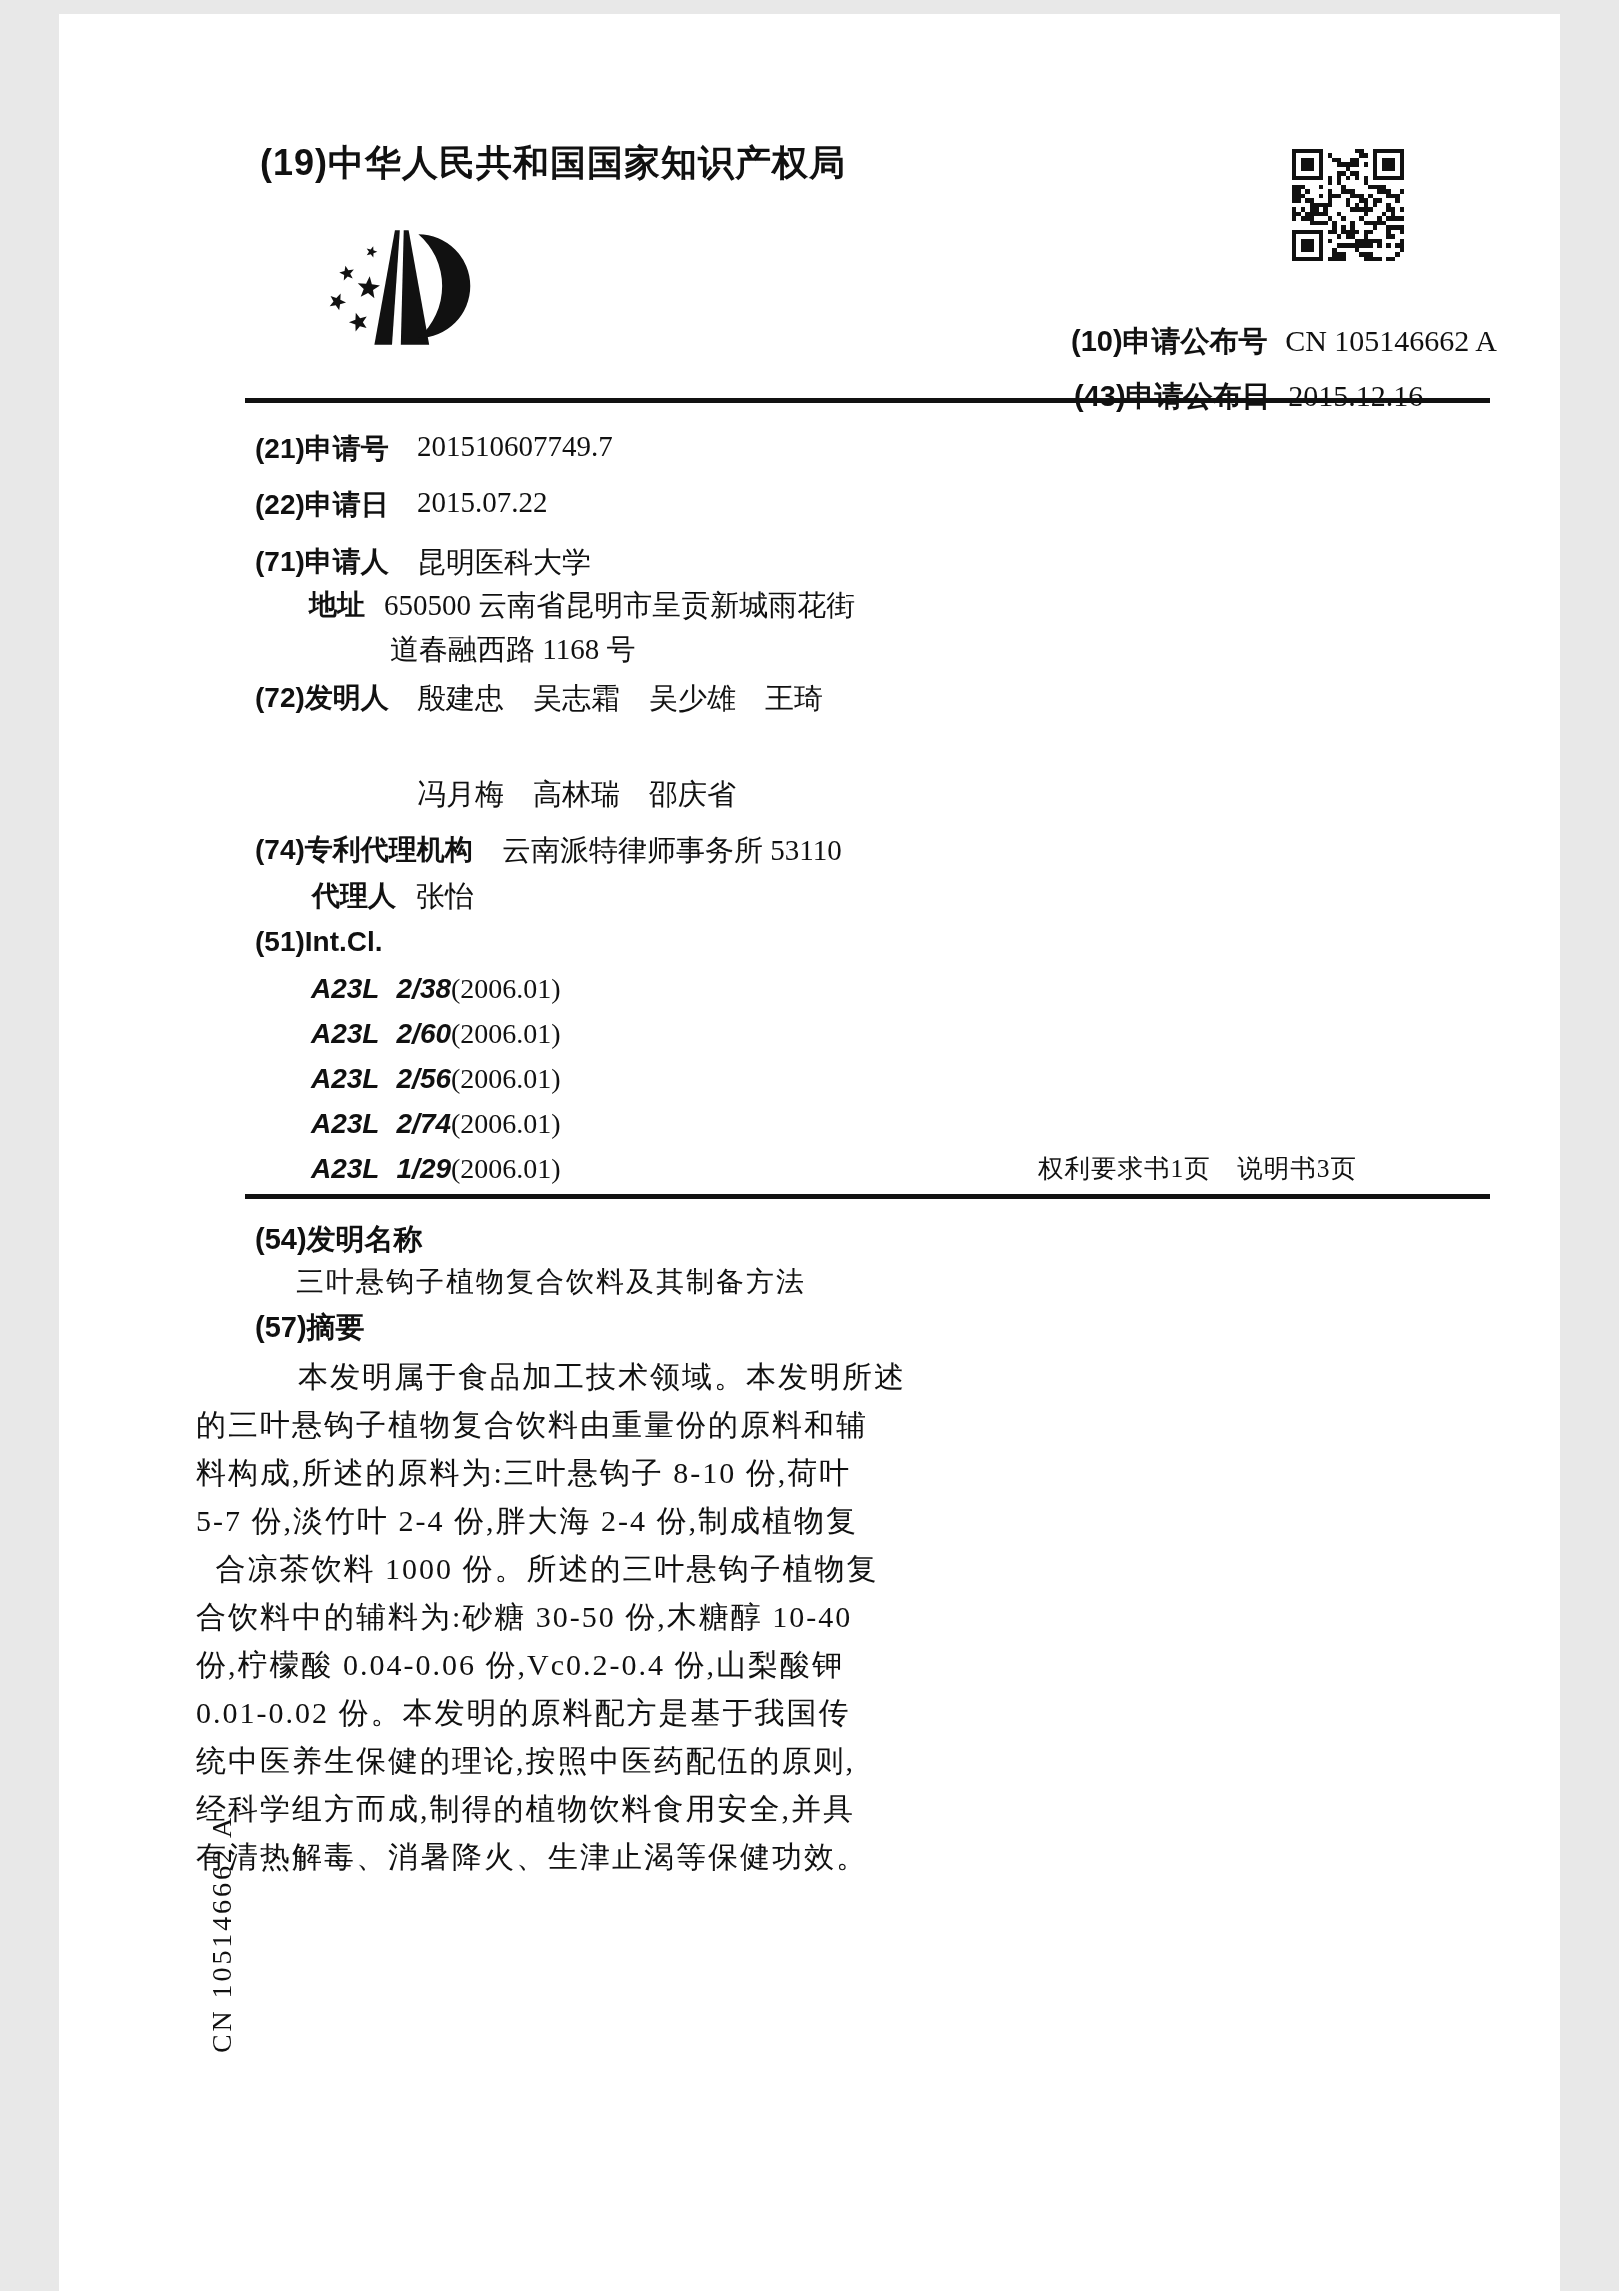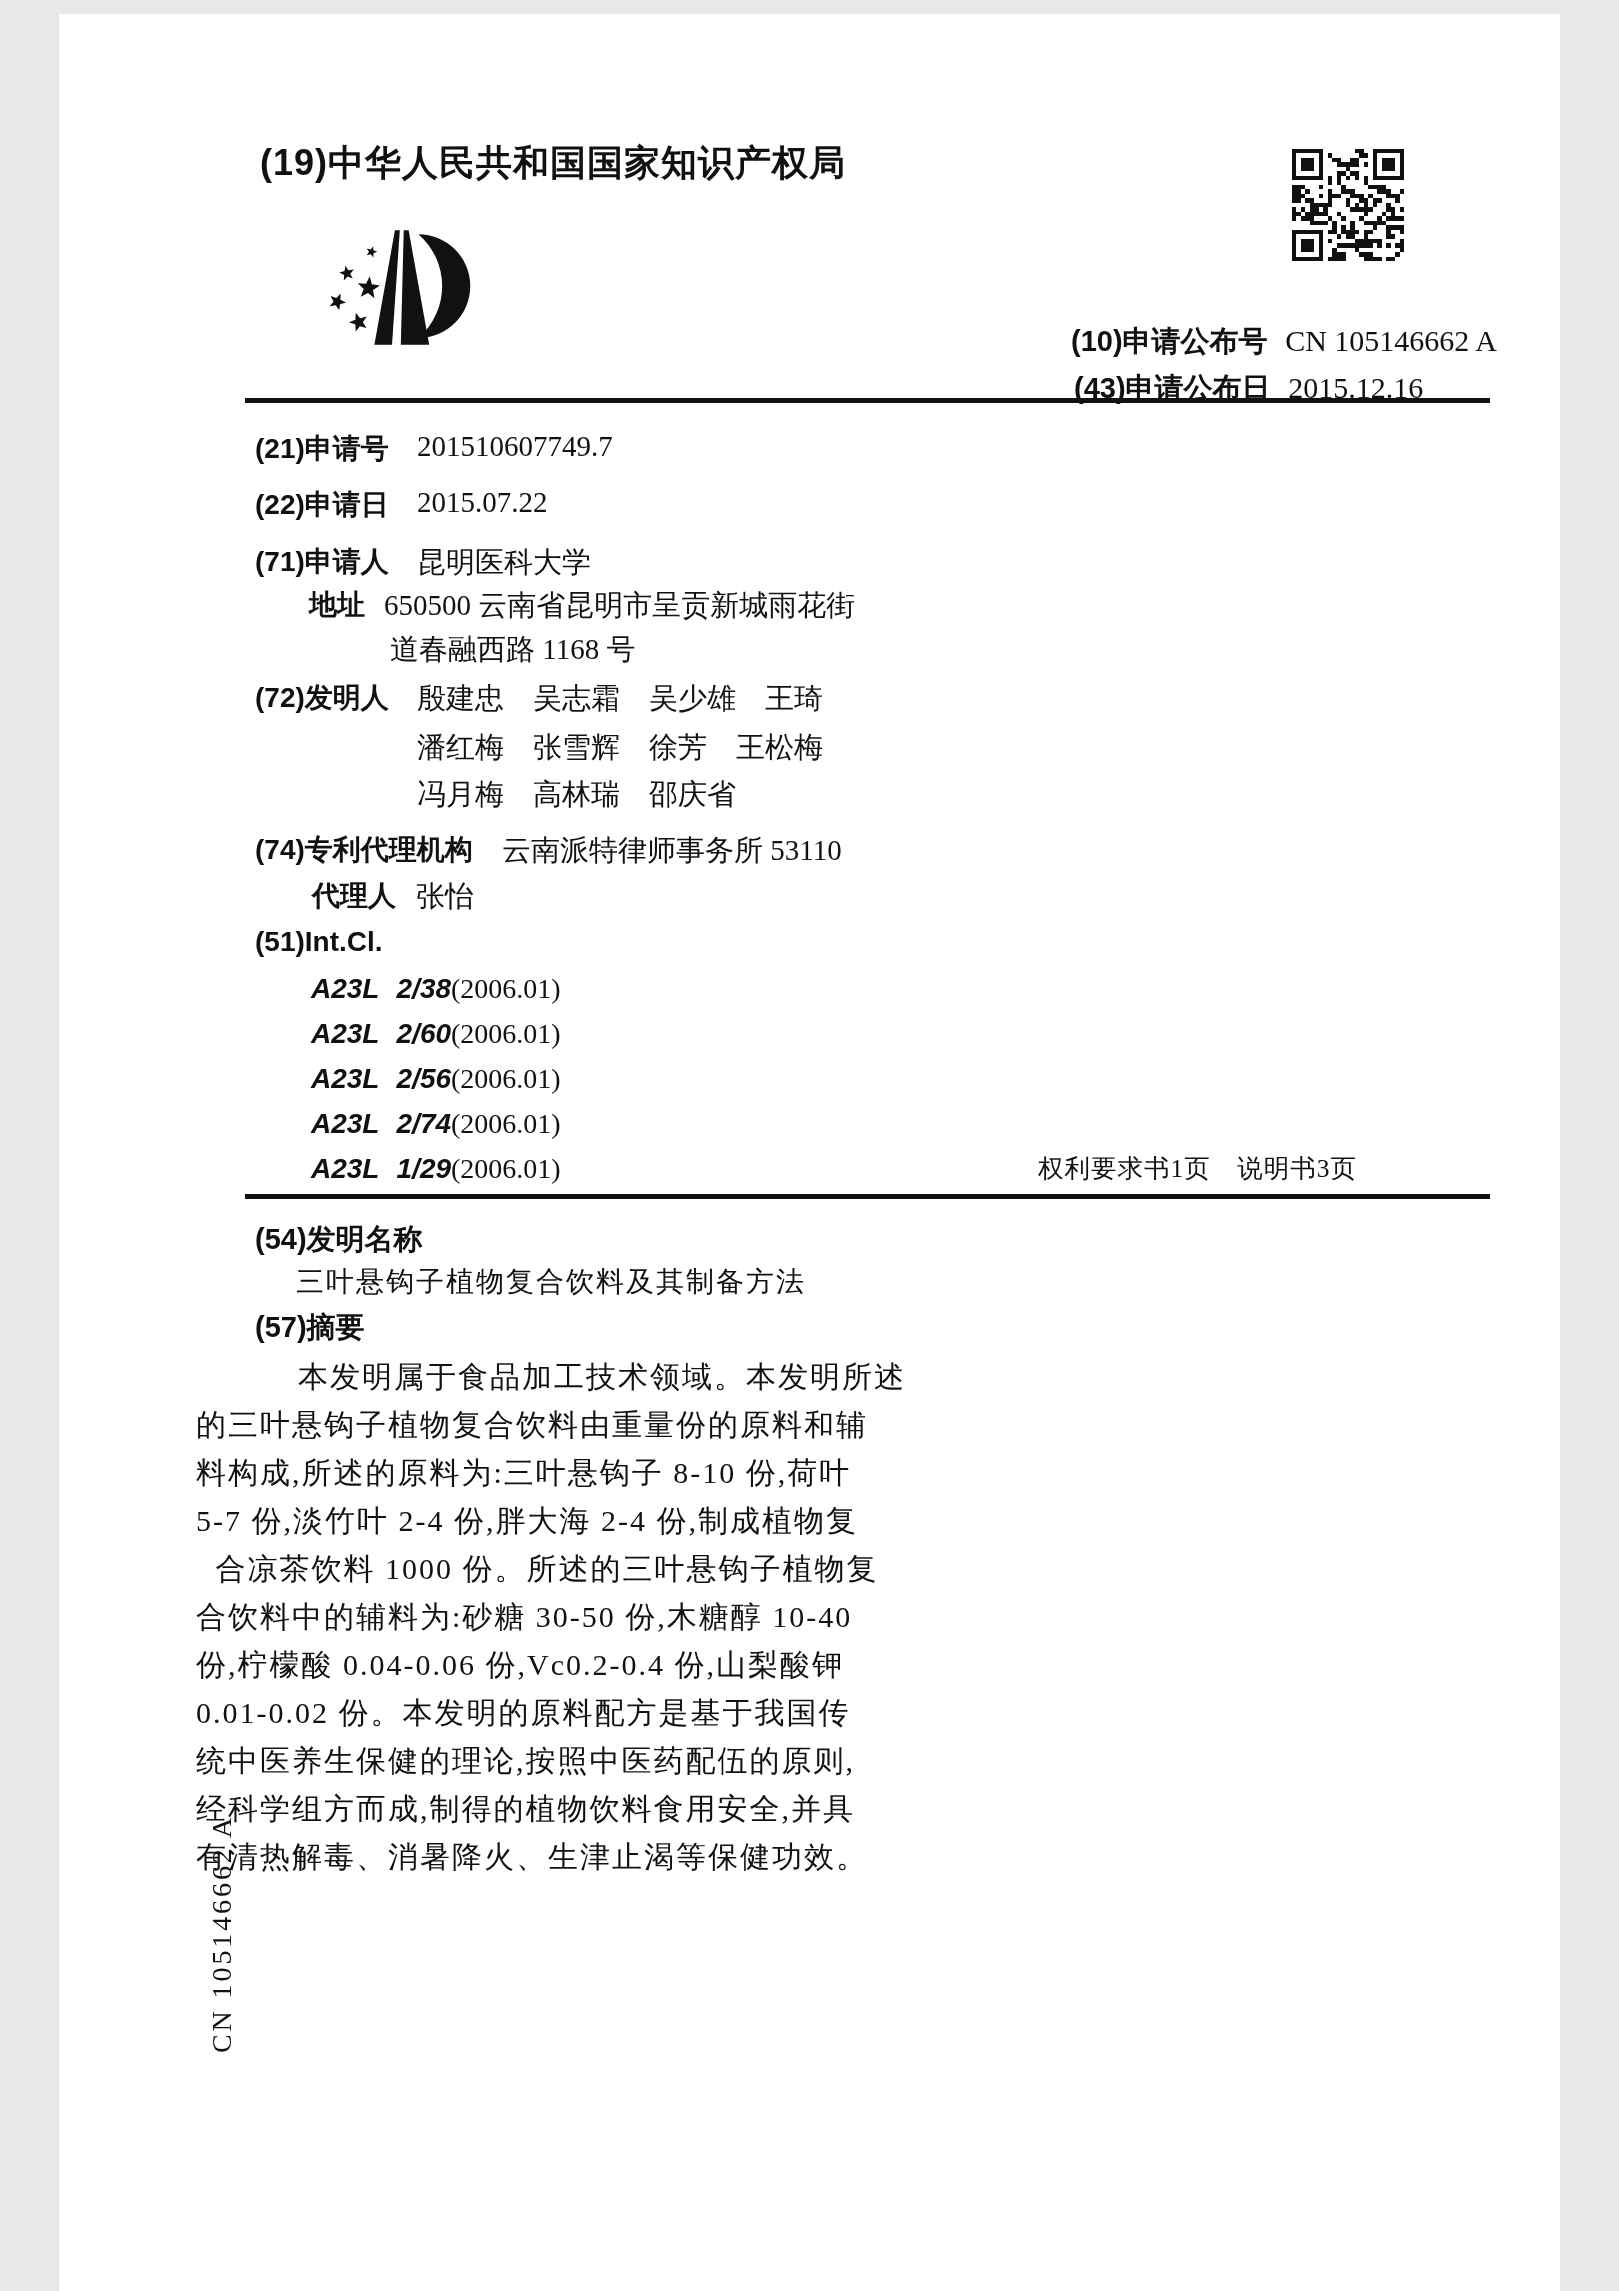--- a/index.html
+++ b/index.html
@@ -345,21 +345,21 @@
         <rect x="18" y="24" width="1" height="1"></rect>
         <rect x="19" y="24" width="1" height="1"></rect>
         <rect x="21" y="24" width="1" height="1"></rect>
         <rect x="22" y="24" width="1" height="1"></rect>
       </g>
     </svg>
 
   <div class="row pubrow" style="left:1012px;top:308px;">
     <span class="lbl">(10)申请公布号</span><span class="val">CN 105146662 A</span>
   </div>
-  <div class="row pubrow" style="left:1015px;top:355px;">
+  <div class="row pubrow" style="left:1015px;top:363px;">
     <span class="lbl">(43)申请公布日</span><span class="val">2015.12.16</span>
   </div>
 
   <div class="rule" style="top:384px;"></div>
 
   <div class="row" style="left:196px;top:416px;">
     <span class="lbl">(21)申请号</span>
     <span class="val v" style="left:162px;">201510607749.7</span>
   </div>
   <div class="row" style="left:196px;top:472px;">
@@ -373,21 +373,20 @@
   <div class="row" style="left:250px;top:572px;">
     <span class="lbl">地址</span>
     <span class="val v" style="left:75px;">650500 云南省昆明市呈贡新城雨花街</span>
   </div>
   <div class="abs val" style="left:331px;top:616px;">道春融西路 1168 号</div>
 
   <div class="row" style="left:196px;top:665px;">
     <span class="lbl">(72)发明人</span>
     <span class="val v" style="left:162px;">殷建忠　吴志霜　吴少雄　王琦</span>
   </div>
-  <div class="abs val" style="left:358px;top:714px;">潘红梅　张雪辉　徐芳　王松梅</div>
   <div class="abs val" style="left:358px;top:761px;">冯月梅　高林瑞　邵庆省</div>
 
   <div class="row" style="left:196px;top:817px;">
     <span class="lbl">(74)专利代理机构</span>
     <span class="val v" style="left:247px;">云南派特律师事务所 53110</span>
   </div>
   <div class="row" style="left:253px;top:863px;">
     <span class="lbl">代理人</span>
     <span class="val v" style="left:104px;">张怡</span>
   </div>

